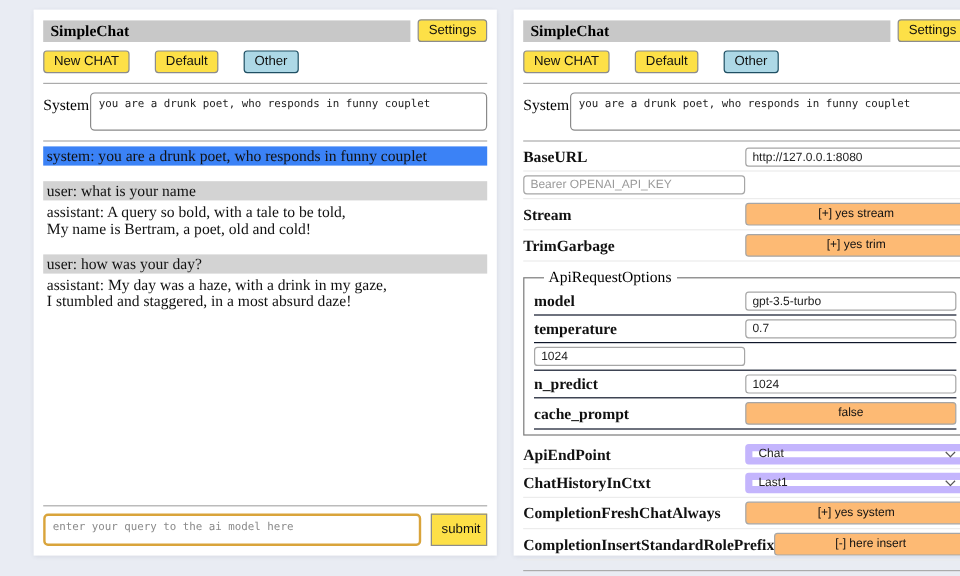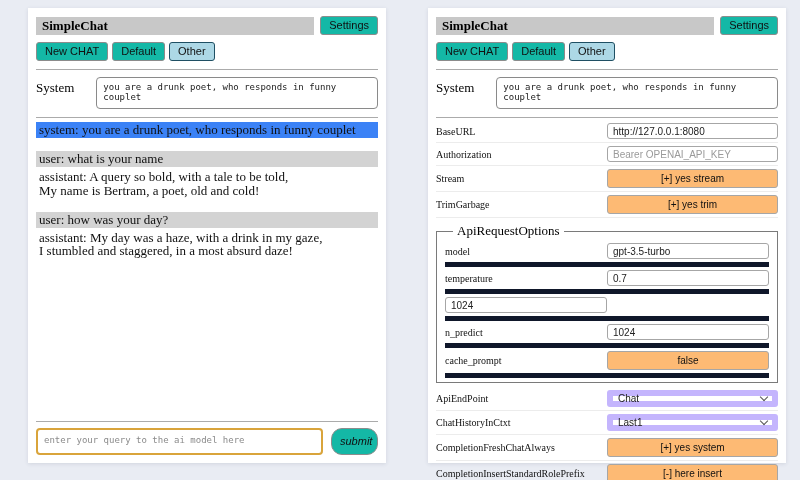--- a/index.html
+++ b/index.html
@@ -1,82 +1,82 @@
 <!DOCTYPE html>
 <html><head>
 <meta charset="utf-8">
 <style>
   * { margin:0; padding:0; box-sizing:border-box; }
   html,body { width:800px; height:480px; }
   body { background:#e9ecf3; position:relative; overflow:hidden;
          font-family:"Liberation Serif", serif; }
 
-  .panel { position:absolute; top:8px; width:358px; height:455px; background:#ffffff;
+  .panel { position:absolute; top:8px; width:386px; height:455px; background:#ffffff;
            padding:8px; display:flex; flex-direction:column;
            box-shadow:0 1px 4px rgba(40,50,80,0.12); }
   #left-panel  { left:28px; }
   #right-panel { left:428px; }
 
   .title-row { display:flex; align-items:center; gap:6px; }
   .title-bar { flex:1; background:#c8c8c8; font-weight:bold; font-size:13px;
                padding:2px 6px; line-height:14px; }
   .btn { font-family:"Liberation Sans", sans-serif; font-size:11px; color:#111;
-         background:#14b8a6; border:1px solid #8c8c8c; border-radius:3px;
+         background:#fde047; border:1px solid #8c8c8c; border-radius:3px;
          padding:2px 8px; line-height:13px; cursor:pointer; white-space:nowrap; }
   .btn.selected { background:#add8e6; border-color:#1f4f63; }
 
-  .sessions-row { display:flex; gap:4px; margin-top:7px;align-items:flex-end; }
+  .sessions-row { display:flex; gap:21px; margin-top:7px;align-items:flex-end; }
 
   hr.rule { border:none; border-top:1px solid #ababab; margin-top:8px; }
 
-  .system-row { display:flex; gap:22px; margin-top:7px; }
+  .system-row { display:flex; gap:1px; margin-top:7px; }
   .system-label { font-size:13px; padding-top:3px; }
   .system-input { flex:1; height:32px; resize:none; color:#222;
                   font-family:"DejaVu Sans Mono", monospace; font-size:9px;
                   border:1px solid #8a8a8a; border-radius:4px; padding:4px 6px; }
 
   
   .chat-log { margin-top:4px; }
   .msg { font-size:13px; line-height:1.07; padding:1px 3px; margin-bottom:2px;
          white-space:pre-line; color:#111; }
   .msg.system    { background:#3b82f6; }
   .msg.user      { background:#d3d3d3;margin-top:13px; }
   .msg.assistant { background:#ffffff; }
 
   
   .settings-list { margin-top:2px; }
   .srow { display:grid; grid-template-columns:1fr 1fr; align-items:center;
           padding:3px 0; border-bottom:1px solid #ececec; min-height:21px; }
-  .slabel { font-size:10px; color:#111; }
+  .slabel { font-size:13px; color:#111;font-weight:bold; }
   .txt { width:100%; font-family:Liberation Sans, sans-serif; font-size:10px;
          color:#222; border:1px solid #a6a6a6; border-radius:3px; padding:2px 5px;
          height:16px; }
   .txt::placeholder { color:#9a9a9a; }
   .toggle-btn { width:100%; font-size:10px; padding:2px 4px; border-color:#a6a6a6;
                 background:#fdba74; }
   .select { width:100%; height:17px; background:#fff; border:6px solid #c4b5fd;
             border-radius:3px; display:flex; align-items:center;
             justify-content:space-between; padding:0 5px; cursor:pointer;
             font-family:"Liberation Sans", sans-serif; font-size:10px; color:#222; }
   .chev { width:6px; height:6px; border-right:1.4px solid #555;
           border-bottom:1.4px solid #555; transform:rotate(45deg); margin-top:-3px; }
 
   .fs { border:1px solid #7a7a7a; margin:5px 0 4px 0; padding:1px 8px 4px 8px; }
   .fs legend { font-size:13px; margin-left:8px; padding:0 4px; }
-  .fs .srow { border-bottom:5px solid #0f172a; }
+  .fs .srow { border-bottom:1px solid #0f172a; }
 
   
   .footer { margin-top:auto; }
   .query-row { display:flex; gap:8px; margin-top:6px; }
   .query-input { flex:1; height:27px; resize:none;
                  font-family:"DejaVu Sans Mono", monospace; font-size:9px; color:#777;
                  border:1px solid #9a9a9a; border-radius:4px; padding:5px 6px; }
   .query-input::placeholder { color:#8a8a8a; }
   .query-input.focused { border:2px solid #d9a43b; }
-  .submit-btn { width:47px; border-radius:11px; font-size:11px;font-style:italic; }
+  .submit-btn { width:47px; border-radius:0; font-size:11px; }
 </style>
 </head>
 <body>
 
 <div class="panel" id="left-panel">
   <div class="title-row">
     <div class="title-bar">SimpleChat</div>
     <button class="btn">Settings</button>
   </div>
   <div class="sessions-row">
@@ -124,21 +124,20 @@
     <textarea class="system-input" style="">you are a drunk poet, who responds in funny couplet</textarea>
   </div>
   <hr class="rule">
 
   <div class="settings-list">
     <div class="srow">
       <span class="slabel">BaseURL</span>
       <input type="text" class="txt" value="http://127.0.0.1:8080" style="">
     </div>
     <div class="srow">
-      <span class="slabel">Authorization</span>
       <input type="text" class="txt" placeholder="Bearer OPENAI_API_KEY" style="">
     </div>
     <div class="srow">
       <span class="slabel">Stream</span>
       <button class="btn toggle-btn">[+] yes stream</button>
     </div>
     <div class="srow">
       <span class="slabel">TrimGarbage</span>
       <button class="btn toggle-btn">[+] yes trim</button>
     </div>

